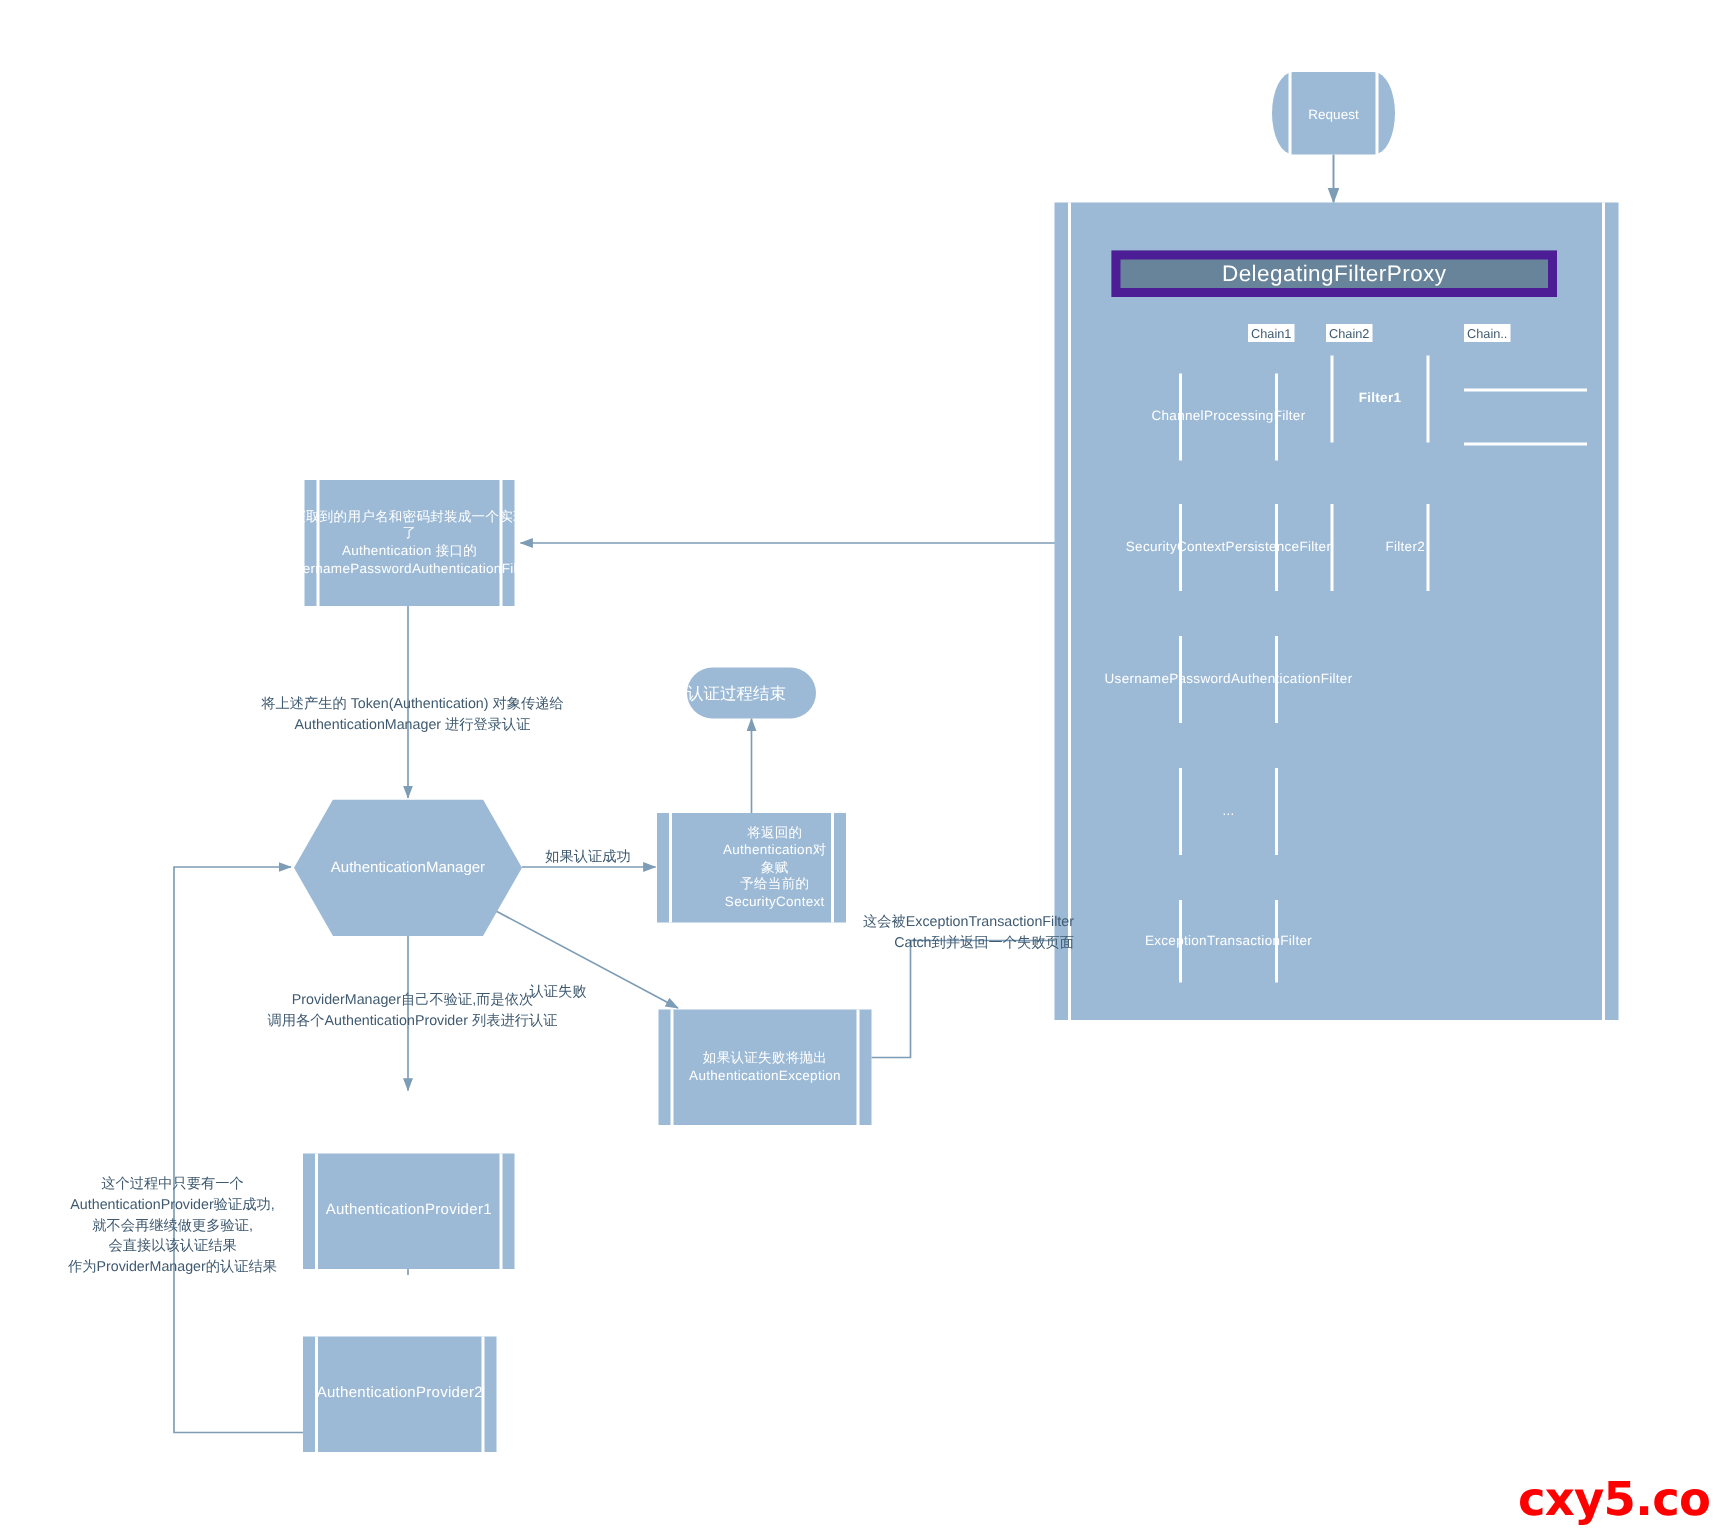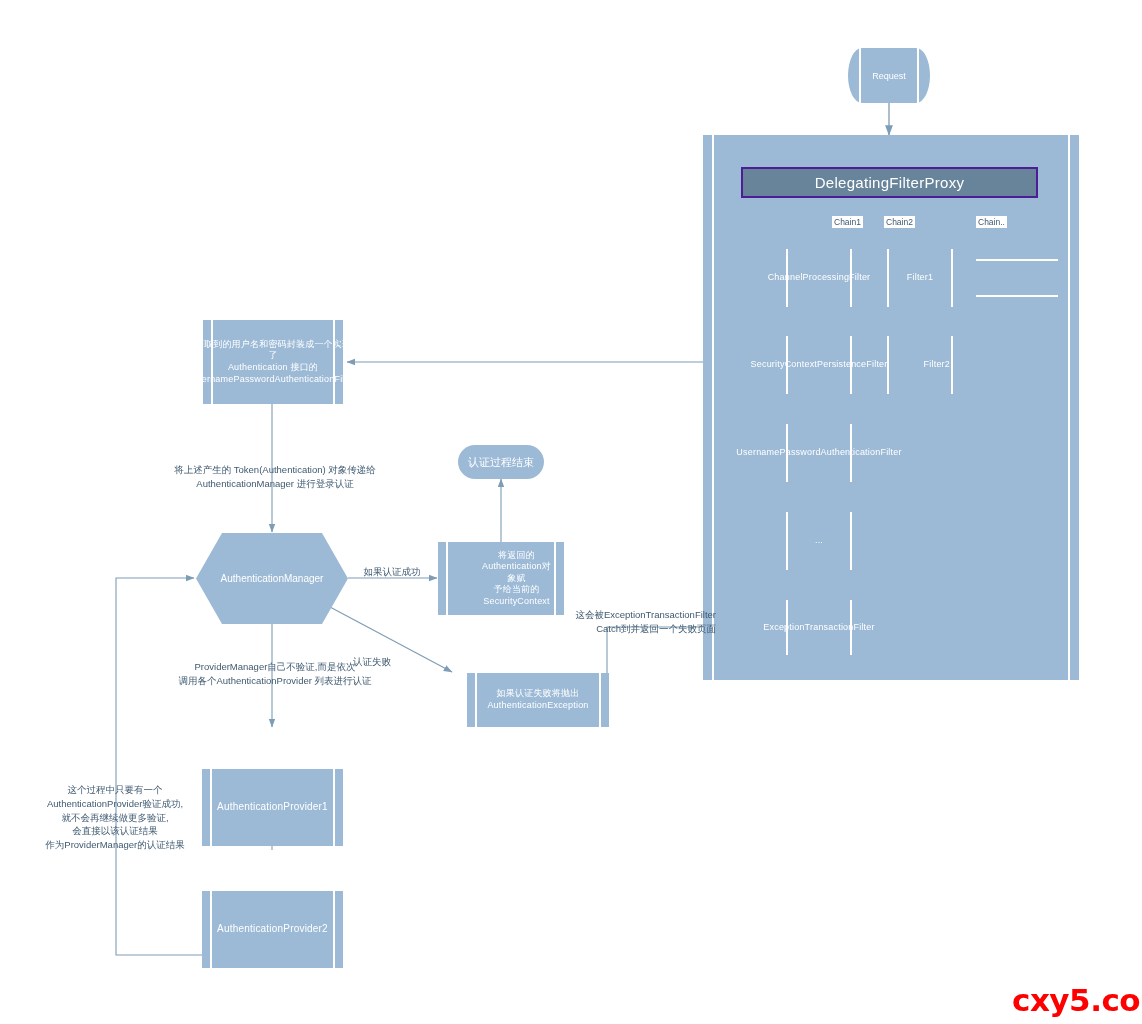--- a/index.html
+++ b/index.html
@@ -42,42 +42,42 @@
     position:absolute; box-sizing:border-box;
     background:#9CBAD6;
   }
   .panel::before, .panel::after {
     content:""; position:absolute; top:0; bottom:0; width:2px; background:#ffffff;
   }
   .panel::before { left:9px; }
   .panel::after  { right:9px; }
 
   .dark {
-    background:#67849B; border:2px solid #4c1d95;
+    background:#67849B; border:6px solid #4c1d95;
     color:#ffffff; font-size:15px; letter-spacing:0.3px;
   }
 
   .cylinder {
     position:absolute; box-sizing:border-box;
     background:#9CBAD6; border-radius:14px/50%;
     color:#fff; display:flex; align-items:center; justify-content:center;
     font-size:9px;
   }
   .cylinder::before, .cylinder::after {
     content:""; position:absolute; top:0; bottom:0; width:2px; background:#ffffff;
   }
   .cylinder::before { left:11px; }
   .cylinder::after  { right:11px; }
   .cylinder > .lbl { position:relative; z-index:2; }
 
   .pill {
     position:absolute; box-sizing:border-box;
     background:#9CBAD6; color:#fff;
     border-radius:999px;
-    display:flex; align-items:center; justify-content:center;
+    display:flex; align-items:center; justify-content:flex-start;
     font-size:11px;
   }
 
   .hexnode { position:absolute; }
   .hexnode svg { display:block; }
   .hexnode .hexlabel {
     position:absolute; left:0; right:0; top:0; bottom:0;
     display:flex; align-items:center; justify-content:center;
     color:#ffffff; font-size:10px;
   }
@@ -175,21 +175,21 @@
   <div class="node proc f9" style="left:778px; top:424px; width:82px; height:58px;">
     <span class="lbl">UsernamePasswordAuthenticationFilter</span>
   </div>
   <div class="node proc f9" style="left:778px; top:512px; width:82px; height:58px;">
     <span class="lbl">...</span>
   </div>
   <div class="node proc f9" style="left:778px; top:600px; width:82px; height:55px;">
     <span class="lbl">ExceptionTransactionFilter</span>
   </div>
 
-  <div class="node proc f9" style="left:879px; top:249px; width:82px; height:58px;">
+  <div class="node proc f9" style="left:879px; top:237px; width:82px; height:58px;font-weight:bold;">
     <span class="lbl">Filter1</span>
   </div>
   <div class="node proc f9" style="left:879px; top:336px; width:82px; height:58px;justify-content:flex-end;">
     <span class="lbl">Filter2</span>
   </div>
 
   <div class="node proc proc-h f9" style="left:976px; top:251px; width:82px; height:54px;">
     <span class="lbl"></span>
   </div>
 
@@ -210,29 +210,29 @@
     <span>认证过程结束</span>
   </div>
 
   <div class="node proc f9" style="left:438px; top:542px; width:126px; height:73px; white-space:pre-line;padding-left:31px;">
     <span class="lbl">将返回的
 Authentication对象赋
 予给当前的
 SecurityContext</span>
   </div>
 
-  <div class="node proc f9" style="left:439px; top:673px; width:142px; height:54px; white-space:pre-line;margin-left:28px;">
+  <div class="node proc f9" style="left:439px; top:673px; width:142px; height:77px; white-space:pre-line;">
     <span class="lbl">如果认证失败将抛出
 AuthenticationException</span>
   </div>
 
   <div class="node proc f10" style="left:202px; top:728px; width:141px; height:77px;">
     <span class="lbl">AuthenticationProvider1</span>
   </div>
-  <div class="node proc f10" style="left:202px; top:850px; width:141px; height:77px;">
+  <div class="node proc f10" style="left:202px; top:850px; width:129px; height:77px;">
     <span class="lbl">AuthenticationProvider2</span>
   </div>
 
   <div class="note" style="left:160px; top:463px; width:230px;">将上述产生的 Token(Authentication) 对象传递给
 AuthenticationManager 进行登录认证</div>
 
   <div class="note" style="left:352px; top:565px; width:80px;">如果认证成功</div>
 
   <div class="note" style="left:339px; top:655px; width:66px;">认证失败</div>
 

